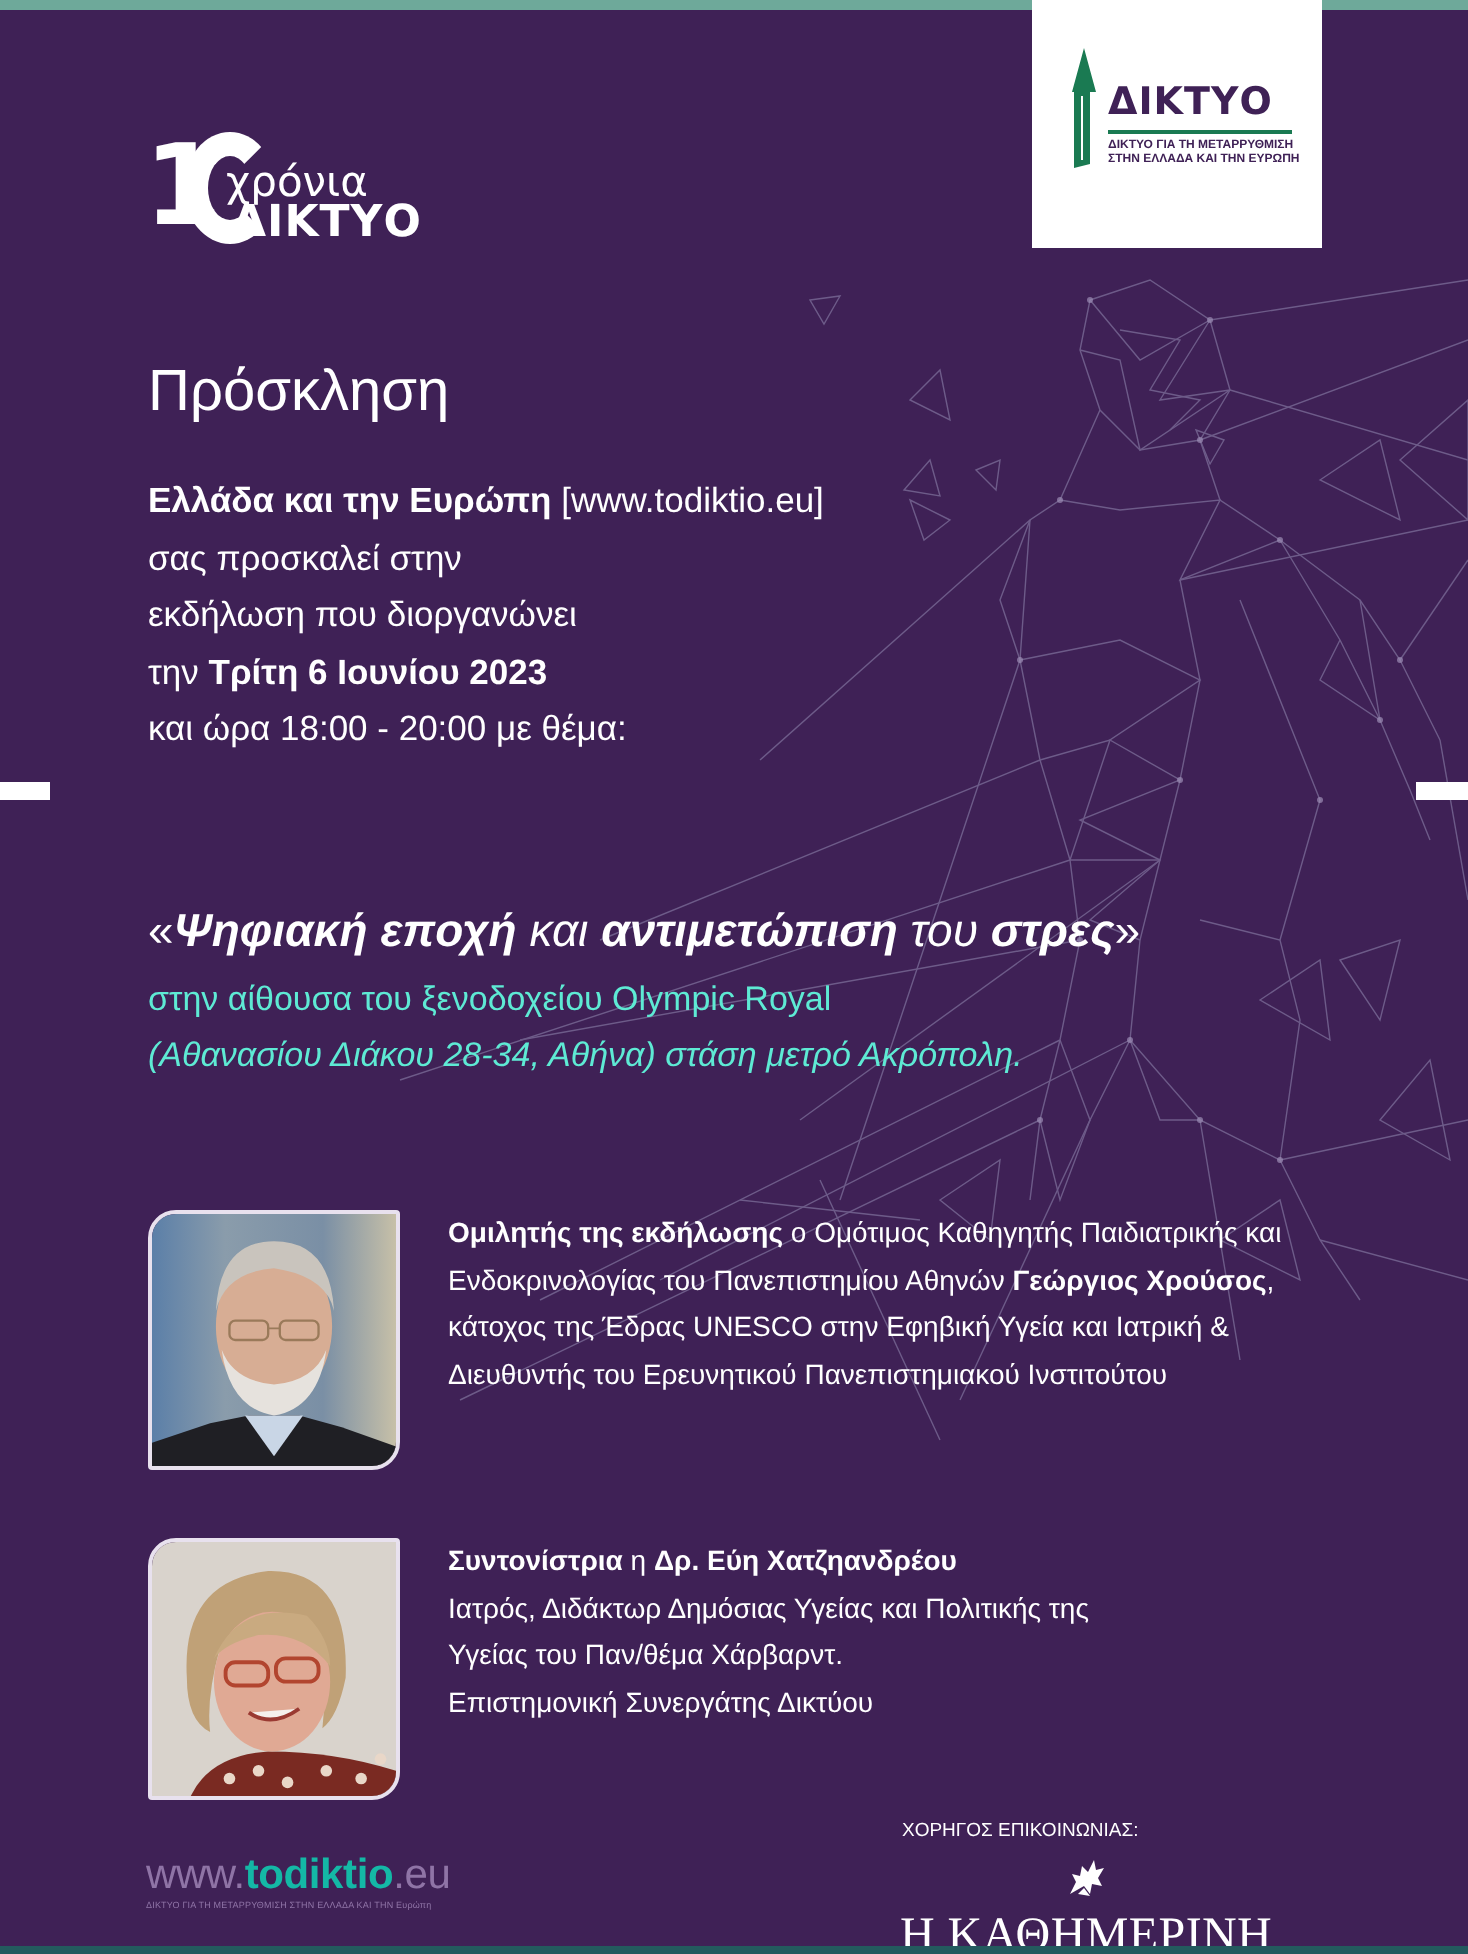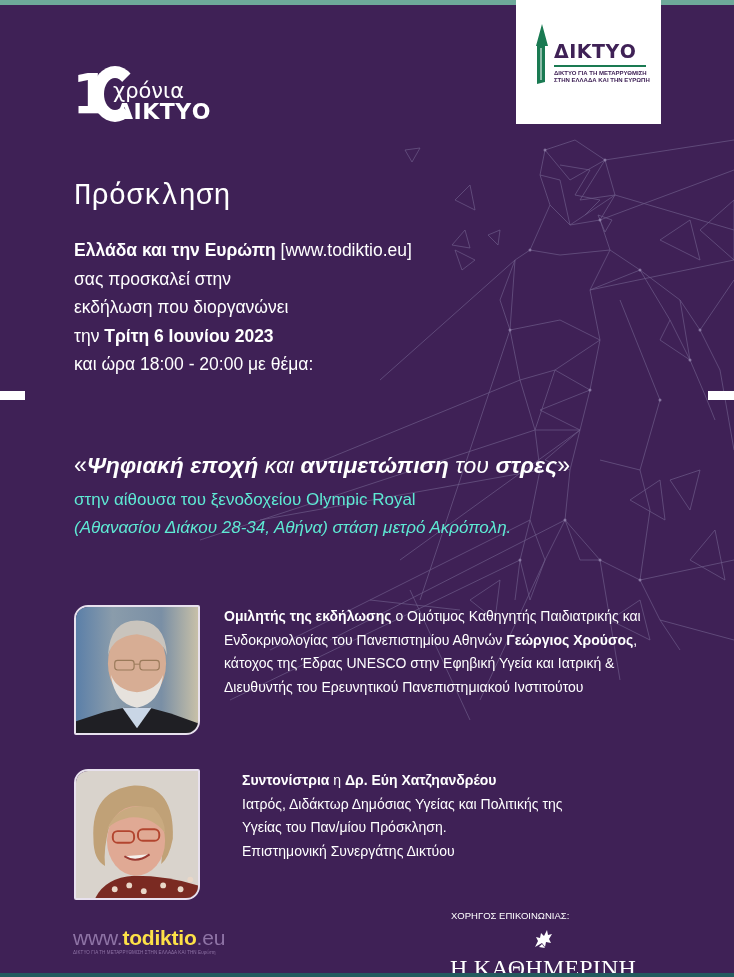--- a/index.html
+++ b/index.html
@@ -28,44 +28,44 @@
   .logo-arrow { position: absolute; left: 18px; top: 24px; width: 16px; height: 60px; }
   .logo-word { position: absolute; left: 38px; top: 40px; font-family: "DejaVu Sans", sans-serif; font-size: 19px; font-weight: bold; color: #3f2156; letter-spacing: 0.5px; }
   .logo-line { position: absolute; left: 38px; top: 65px; width: 92px; height: 2px; background: #1a7a52; }
   .logo-sub { position: absolute; left: 38px; top: 70px; font-size: 6px; line-height: 7px; color: #3f2156; font-weight: bold; white-space: nowrap; }
 
   
   .side-mark-left { position: absolute; left: 0; top: 391px; width: 25px; height: 9px; background: #fff; }
   .side-mark-right { position: absolute; left: 708px; top: 391px; width: 26px; height: 9px; background: #fff; }
 
   
-  .invitation-title { position: absolute; left: 74px; top: 180px; font-size: 29px; font-weight: normal; color: #fff; letter-spacing: 0px; font-family: Liberation Mono, monospace; }
+  .invitation-title { position: absolute; left: 74px; top: 180px; font-size: 29px; font-weight: normal; color: #fff; letter-spacing: 0px; }
   .intro { position: absolute; left: 74px; top: 236px; width: 440px; font-size: 17.5px; line-height: 28.5px; color: #fff; }
   .intro b { font-weight: bold; }
 
   .theme { position: absolute; left: 74px; top: 452px; font-size: 23px; color: #fff; white-space: nowrap; }
   .theme .bi { font-weight: bold; font-style: italic; }
   .theme .i { font-style: italic; }
   .venue { position: absolute; left: 74px; top: 486px; font-size: 17px; line-height: 28px; color: #5eead4; white-space: nowrap; }
   .venue .addr { font-style: italic; }
 
   
   .photo { position: absolute; width: 126px; height: 130px; border: 2px solid #e8e1ee; border-radius: 14px 2px 14px 2px; overflow: hidden; }
   .photo-1 { left: 74px; top: 605px; }
   .photo-2 { left: 74px; top: 769px; height: 131px; }
   .photo svg { display: block; width: 100%; height: 100%; }
 
   .speaker-text { position: absolute; left: 224px; font-size: 14px; line-height: 23.5px; color: #fff; white-space: nowrap; }
   .speaker-1 { top: 605px; }
-  .speaker-2 { top: 769px; margin-left: 18px; }
+  .speaker-2 { top: 769px; }
   .speaker-text b { font-weight: bold; }
 
   
   .site-url { position: absolute; left: 73px; top: 926px; font-size: 21px; color: #8f74a6; letter-spacing: -0.2px; }
-  .site-url b { font-weight: bold; color: #fde047; }
+  .site-url b { font-weight: bold; color: #14b8a6; }
   .site-tag { position: absolute; left: 73px; top: 950px; font-size: 4.5px; color: #8f74a6; white-space: nowrap; letter-spacing: 0.1px; }
 
   .sponsor-label { position: absolute; left: 451px; top: 910px; font-size: 9.5px; color: #ffffff; letter-spacing: 0px; }
   .sponsor-logo { position: absolute; left: 450px; top: 927px; display: flex; align-items: center; gap: 6px; flex-direction: column; }
   .sponsor-icon { width: 20px; height: 22px; }
   .sponsor-name { font-family: "Liberation Serif", "DejaVu Serif", serif; font-size: 24px; color: #fff; letter-spacing: 0.2px; }
 </style>
 </head>
 <body>
 
@@ -242,21 +242,21 @@
       <path d="M32,60 Q45,30 80,38 Q92,50 92,64 Q78,46 55,48 Q38,52 32,60 Z" fill="#c9aa80"></path>
       <rect x="38" y="62" width="22" height="12" rx="5" fill="none" stroke="#b2452f" stroke-width="2"></rect>
       <rect x="64" y="60" width="22" height="12" rx="5" fill="none" stroke="#b2452f" stroke-width="2"></rect>
       <path d="M50,88 Q62,96 76,86" stroke="#9a3a32" stroke-width="2" fill="#f5f0ec"></path>
     </svg>
   </div>
 
   <div class="speaker-text speaker-2">
     <div><b>Συντονίστρια</b><span> η </span><b>Δρ. Εύη Χατζηανδρέου</b></div>
     <div>Ιατρός, Διδάκτωρ Δημόσιας Υγείας και Πολιτικής της</div>
-    <div>Υγείας του Παν/μίου Πρόσκληση.</div>
+    <div>Υγείας του Παν/θέμα Χάρβαρντ.</div>
     <div>Επιστημονική Συνεργάτης Δικτύου</div>
   </div>
 
   <div class="site-url">
     <span>www.</span><b>todiktio</b><span>.eu</span>
   </div>
   <div class="site-tag">ΔΙΚΤΥΟ ΓΙΑ ΤΗ ΜΕΤΑΡΡΥΘΜΙΣΗ ΣΤΗΝ ΕΛΛΑΔΑ ΚΑΙ ΤΗΝ Ευρώπη</div>
 
   <div class="sponsor-label">ΧΟΡΗΓΟΣ ΕΠΙΚΟΙΝΩΝΙΑΣ:</div>
   <div class="sponsor-logo">

